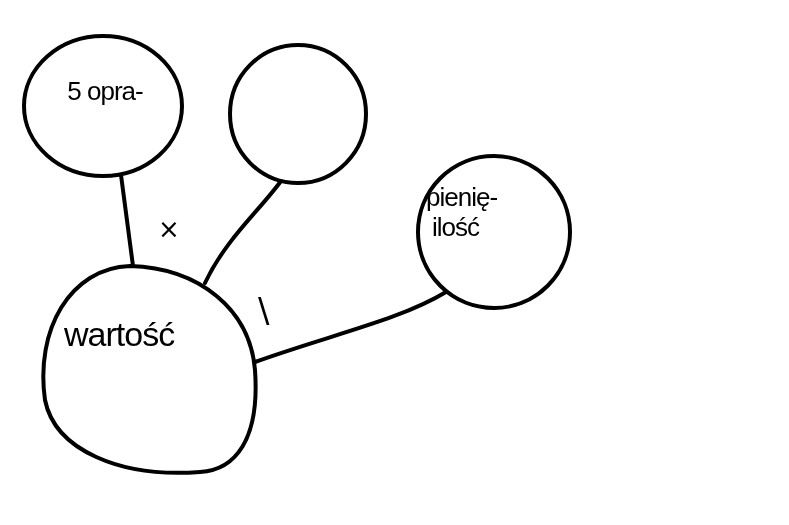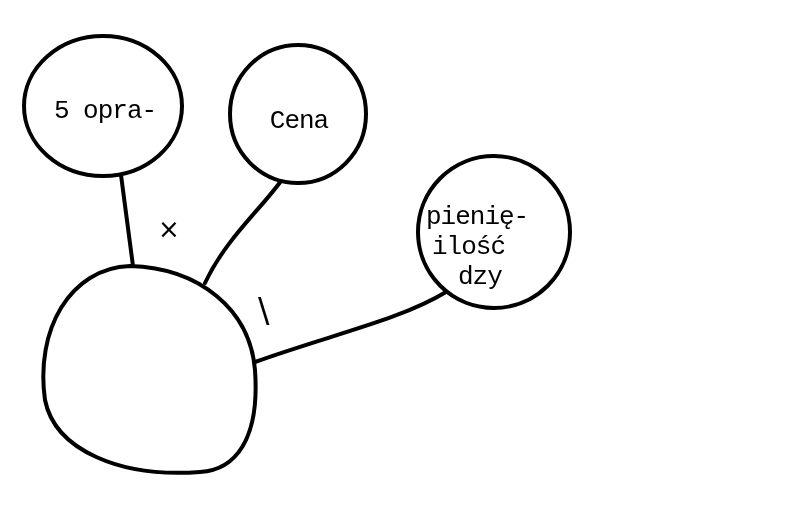--- a/index.html
+++ b/index.html
@@ -1,18 +1,18 @@
 <!DOCTYPE html>
 <html><head>
 <meta charset="utf-8">
 <style>
   html, body { margin:0; padding:0; background:#ffffff; }
   body { width:789px; height:525px; position:relative; overflow:hidden; font-family:"DejaVu Sans", sans-serif; }
   svg.canvas { position:absolute; left:0; top:0; }
-  .node-label { position:absolute; text-align:center; color:#000; font-size:26px; line-height:30px; letter-spacing:-1px; font-family:Liberation Mono, monospace;margin-top:20px; }
+  .node-label { position:absolute; text-align:center; color:#000; font-size:26px; line-height:30px; letter-spacing:-1px; font-family:Liberation Sans, sans-serif; }
   .op { position:absolute; color:#000; font-size:26px; font-family:"DejaVu Sans", sans-serif; }
 </style>
 </head>
 <body>
 
 <svg class="canvas" width="789" height="525" viewBox="0 0 789 525">
   <g fill="none" stroke="#000" stroke-width="4" stroke-linecap="round" stroke-linejoin="round">
 
     <ellipse cx="103" cy="106" rx="79" ry="70"></ellipse>
     <ellipse cx="298" cy="114" rx="68" ry="69"></ellipse>
@@ -23,26 +23,25 @@
     <path d="M 281 181 C 260 210, 225 240, 205 283"></path>
     <path d="M 446 292 C 400 320, 330 335, 255 362"></path>
   </g>
 </svg>
 
 <div class="node-label" style="left:30px; top:76px; width:150px;">
   <div>5 opra-</div>
 </div>
 
 <div class="node-label" style="left:234px; top:86px; width:130px;">
-  <div>Cena</div>
 </div>
 
 <div class="node-label" style="left:426px; top:182px; width:140px; text-align:left;">
   <div>pienię-</div>
   <div style="padding-left:6px;">ilość</div>
-  <div style="padding-left:32px;">dzy</div>
 </div>
 
 <div class="node-label" style="left:56px; top:310px; width:190px; font-size:34px; line-height:48px; text-align:left;">
+  <div style="padding-left:8px;">wartość</div>
 </div>
 
 <div class="op" style="left:158px; top:214px;">×</div>
 <div class="op" style="left:258px; top:290px; font-size:34px;">\</div>
 
 </body></html>

